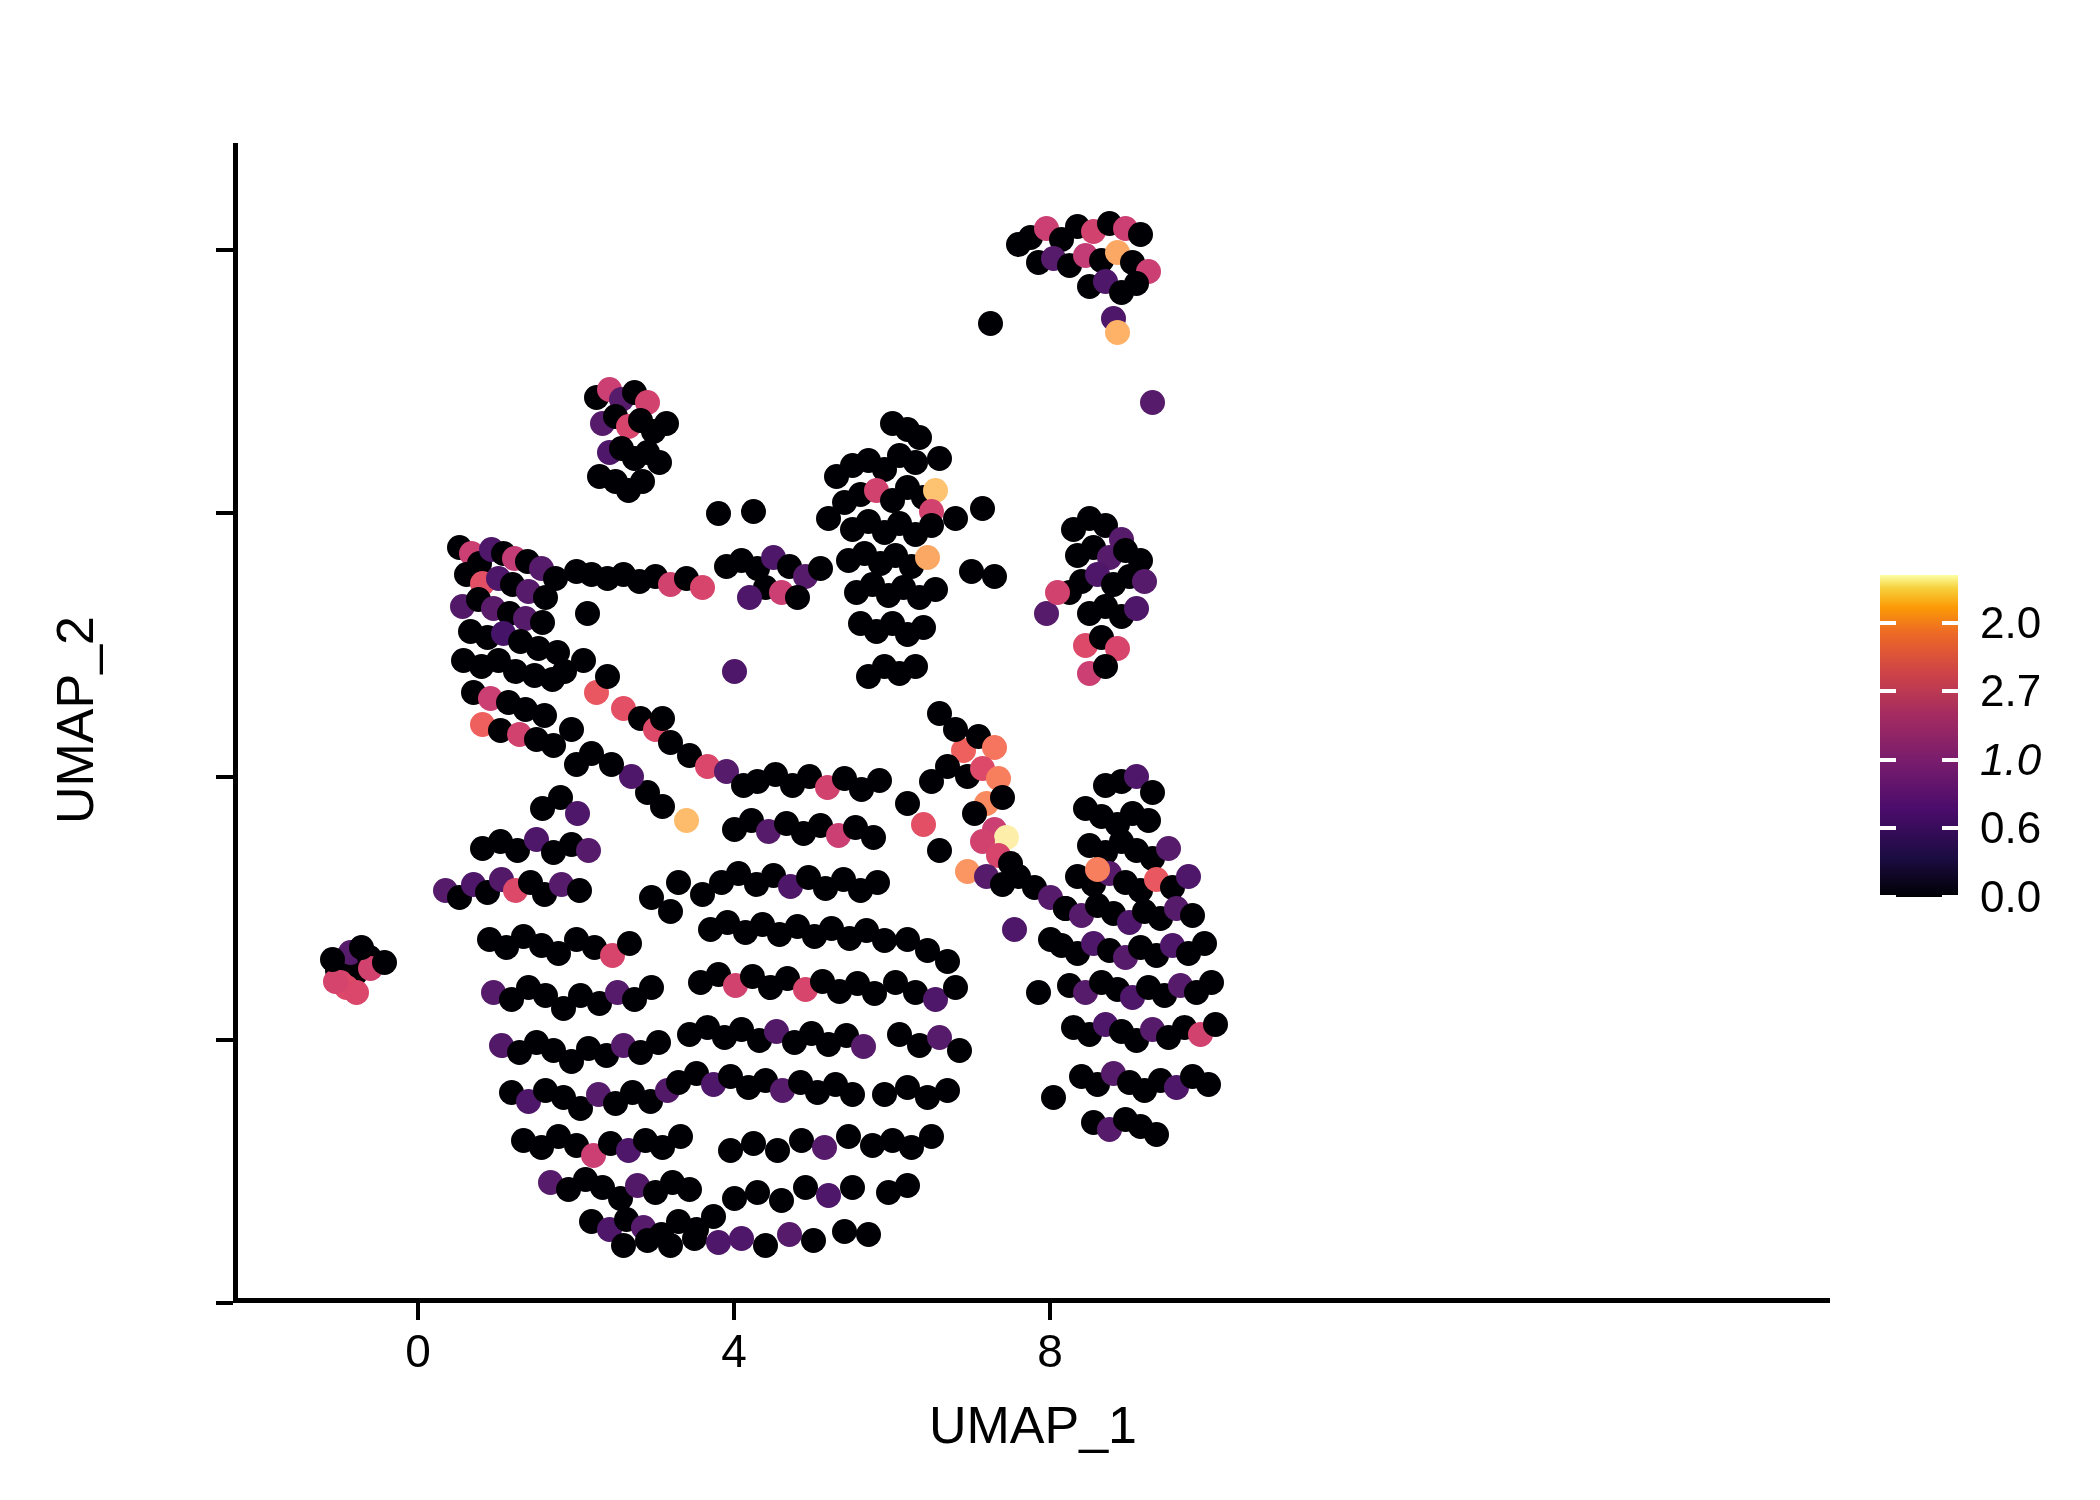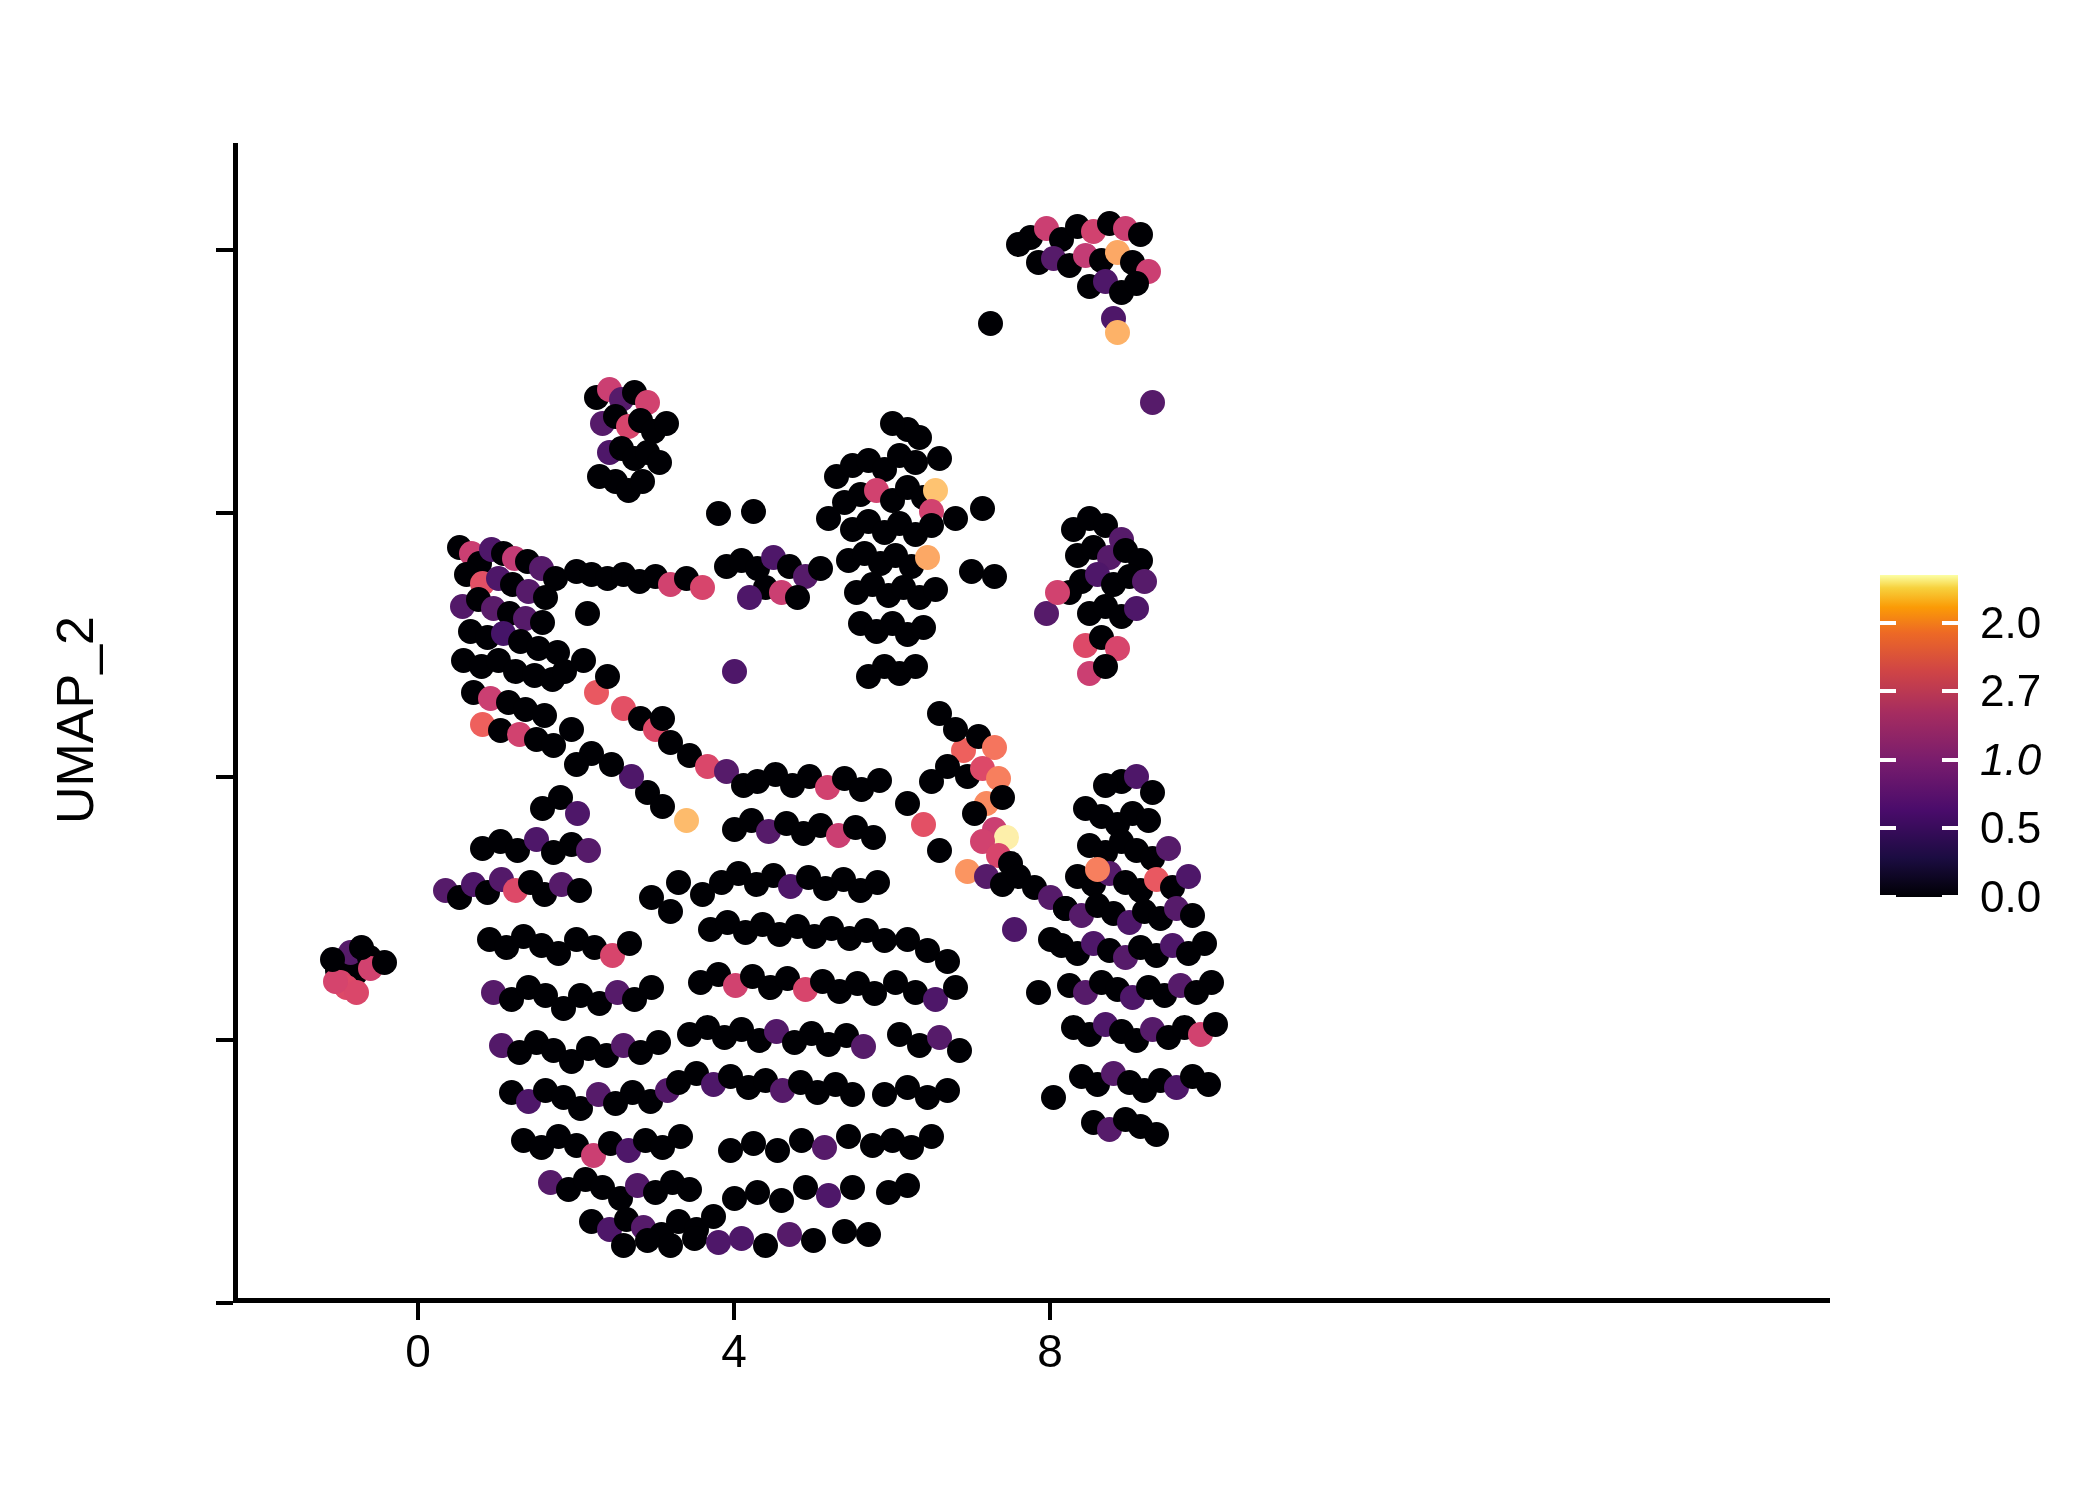--- a/index.html
+++ b/index.html
@@ -698,38 +698,39 @@
       <div class="y-tick-mark" style="top: 511.333px;"></div>
       <div class="y-tick-mark" style="top: 248px;"></div>
       <div class="x-tick-mark" style="left: 416px;"></div>
       <div class="x-tick-label" style="left: 338px;">0</div>
       <div class="x-tick-mark" style="left: 732px;"></div>
       <div class="x-tick-label" style="left: 654px;">4</div>
       <div class="x-tick-mark" style="left: 1048px;"></div>
       <div class="x-tick-label" style="left: 970px;">8</div>
     </div>
 
+  <div id="x-axis-title">UMAP_1</div>
   <div id="y-axis-title">UMAP_2</div>
 
   <div id="legend">
     <div id="legend-bar"></div>
     <div id="legend-ticks">
         <div class="legend-tick left" style="top: 320px;"></div>
         <div class="legend-tick right" style="top: 320px;"></div>
         <div class="legend-tick left" style="top: 251.489px;"></div>
         <div class="legend-tick right" style="top: 251.489px;"></div>
         <div class="legend-tick left" style="top: 182.979px;"></div>
         <div class="legend-tick right" style="top: 182.979px;"></div>
         <div class="legend-tick left" style="top: 114.468px;"></div>
         <div class="legend-tick right" style="top: 114.468px;"></div>
         <div class="legend-tick left" style="top: 45.9574px;"></div>
         <div class="legend-tick right" style="top: 45.9574px;"></div>
       </div>
     <div id="legend-labels">
         <div class="legend-label" style="top: 322px;">0.0</div>
-        <div class="legend-label" style="top: 253.489px;">0.5</div>
+        <div class="legend-label" style="top: 253.489px;">0.6</div>
         <div class="legend-label" style="top: 184.979px; font-style: italic;">1.0</div>
         <div class="legend-label" style="top: 116.468px;">2.7</div>
         <div class="legend-label" style="top: 47.9574px;">2.0</div>
       </div>
   </div>
 
 </div>
 
 </body></html>

